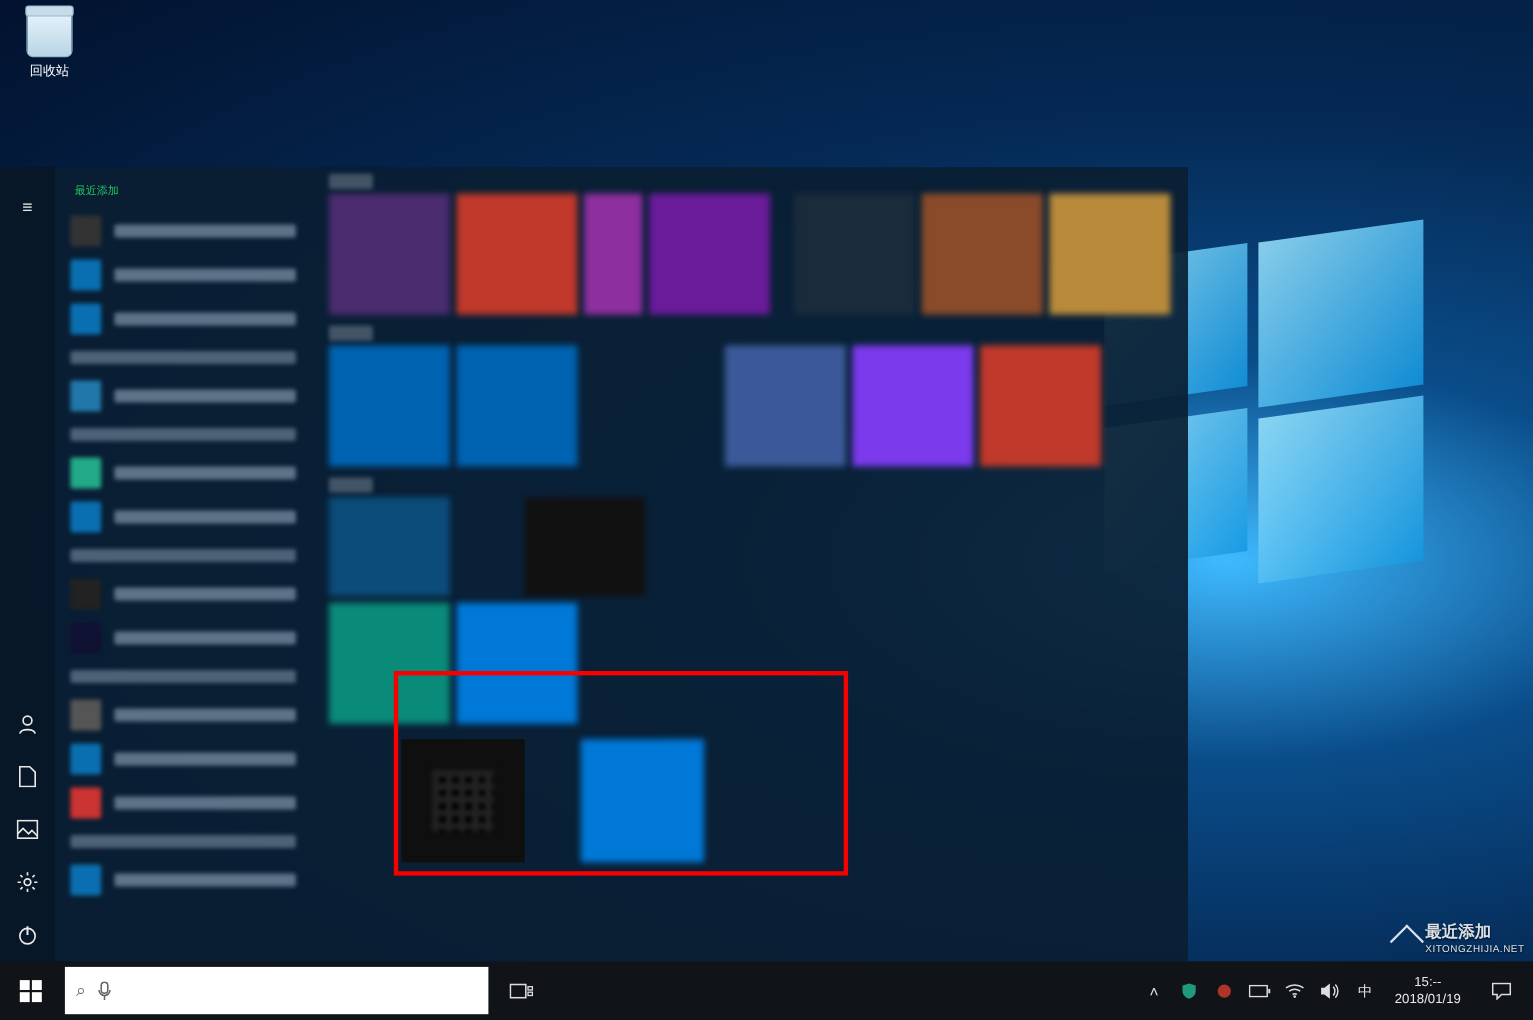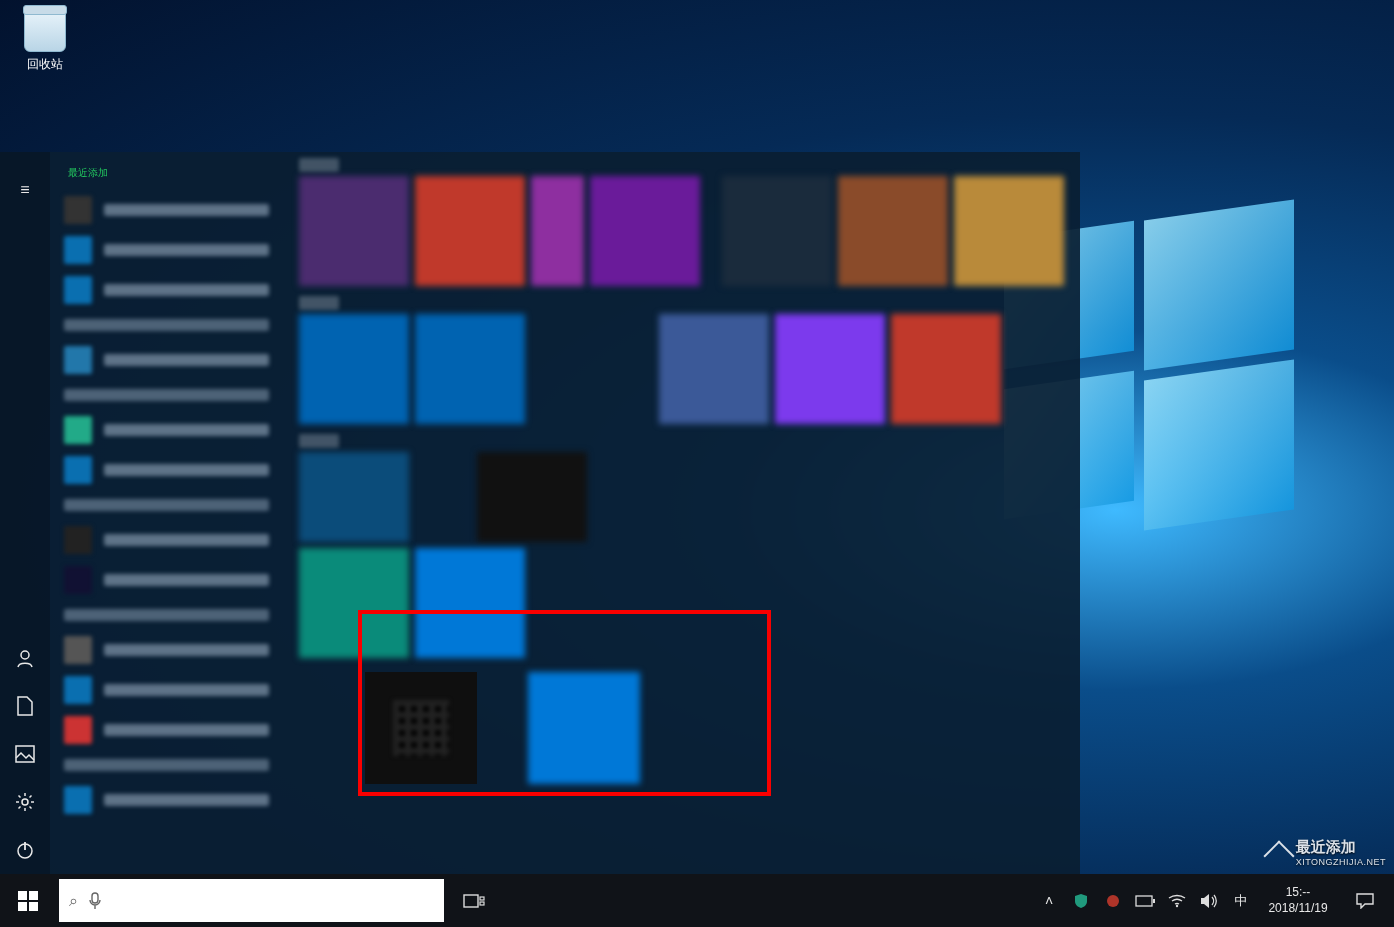--- a/index.html
+++ b/index.html
@@ -311,21 +311,21 @@
         <svg width="18" height="16" viewBox="0 0 18 16">
             <path d="M1 5h3l5-4v14l-5-4H1z" fill="#ddd"></path>
             <path d="M12 4a6 6 0 010 8M14 2a9 9 0 010 12" fill="none" stroke="#ddd" stroke-width="1.3"></path>
           </svg>
       </div>
       <div class="ic" style="font-size:13px">
           <span>中</span>
         </div>
       <div class="clock">
         <div>15:--</div>
-        <div>2018/11/19</div>
+        <div>2018/01/19</div>
       </div>
       <div class="notif">
         <svg width="18" height="16" viewBox="0 0 18 16">
             <path d="M1 1h16v10H9l-4 4v-4H1z" fill="none" stroke="#ddd" stroke-width="1.4"></path>
           </svg>
       </div>
     </div>
   </div>
 </div>
 

